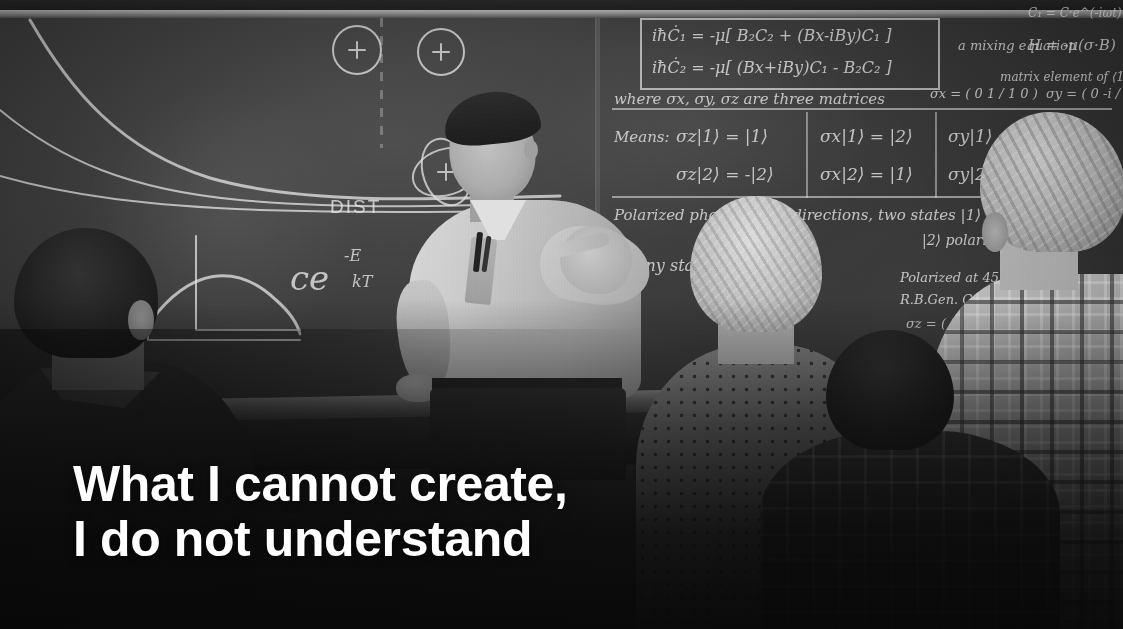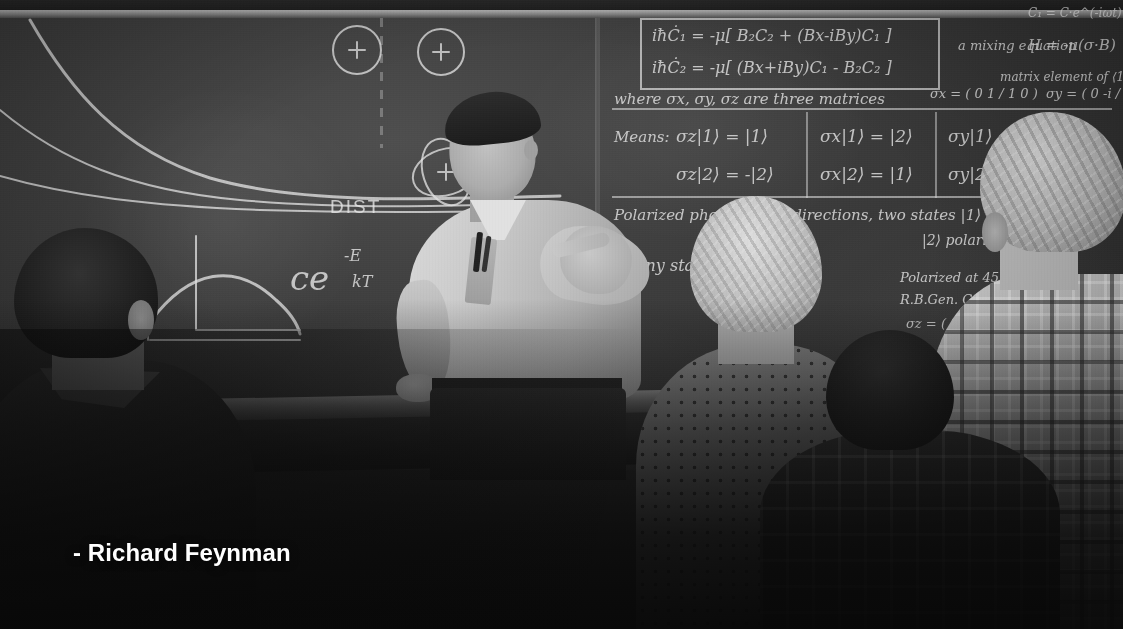--- a/index.html
+++ b/index.html
@@ -476,16 +476,19 @@
       <div class="sa-ear"></div>
     </div>
 
     <div class="grain"></div>
     <div class="vignette"></div>
     <div class="bottom-scrim"></div>
     <div class="left-scrim"></div>
   </div>
 
   <div class="overlay">
-    <div class="attrib">- Richard Feynman</div>
+    <div class="quote">
+      <span class="quote-line">What I cannot create,</span>
+      <span class="quote-line">I do not understand</span>
+    </div>
   </div>
 
 </div>
 
 </body></html>

